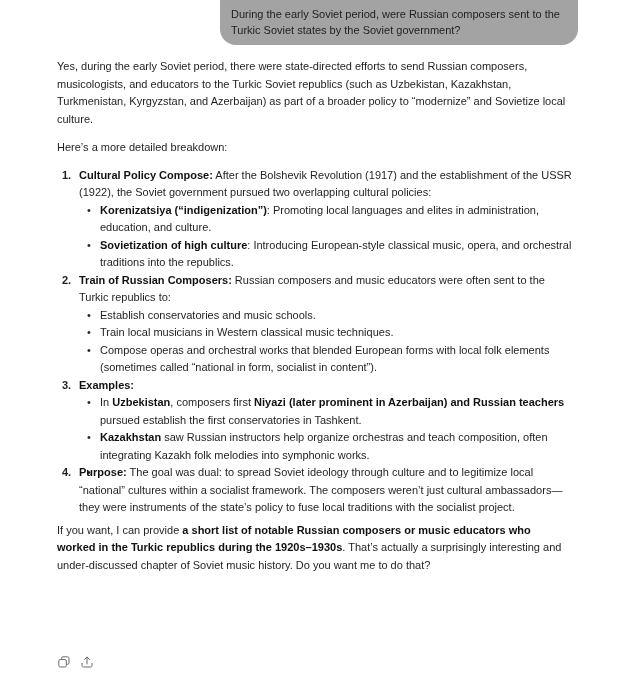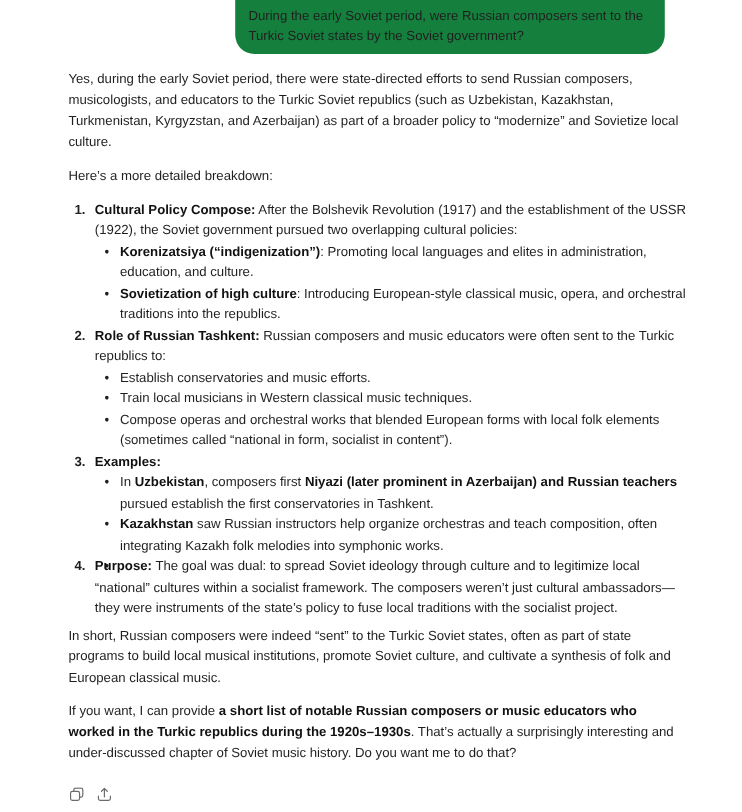--- a/index.html
+++ b/index.html
@@ -11,26 +11,26 @@
       width: 618px;
       height: 677px;
       overflow: hidden;
       position: relative;
       font-family: "Liberation Sans", sans-serif;
       color: #1f1f1f;
       font-size: 11px;
     }
     .user-bubble {
       position: absolute;
-      left: 196px;
+      left: 220px;
       top: 0px;
       width: 358px;
       height: 45px;
       box-sizing: border-box;
-      background: #15803d;
+      background: #a3a3a3;
       border-radius: 0 0 16px 16px;
       padding: 6px 11px 0 11px;
       font-size: 11px;
       line-height: 16px;
       color: #1f1f1f;
     }
     .assistant {
       position: absolute;
       left: 57px;
       top: 58px;
@@ -107,43 +107,42 @@
     <li>
       <span class="num">1.</span>
       <b>Cultural Policy Compose:</b><span> After the Bolshevik Revolution (1917) and the establishment of the USSR (1922), the Soviet government pursued two overlapping cultural policies:</span>
       <ul class="sub-list">
         <li><span class="bullet">•</span><b>Korenizatsiya (“indigenization”)</b><span>: Promoting local languages and elites in administration, education, and culture.</span></li>
         <li><span class="bullet">•</span><b>Sovietization of high culture</b><span>: Introducing European-style classical music, opera, and orchestral traditions into the republics.</span></li>
       </ul>
     </li>
     <li>
       <span class="num">2.</span>
-      <b>Role of Russian Tashkent:</b><span> Russian composers and music educators were often sent to the Turkic republics to:</span>
+      <b>Train of Russian Composers:</b><span> Russian composers and music educators were often sent to the Turkic republics to:</span>
       <ul class="sub-list">
-        <li><span class="bullet">•</span><span>Establish conservatories and music efforts.</span></li>
+        <li><span class="bullet">•</span><span>Establish conservatories and music schools.</span></li>
         <li><span class="bullet">•</span><span>Train local musicians in Western classical music techniques.</span></li>
         <li><span class="bullet">•</span><span>Compose operas and orchestral works that blended European forms with local folk elements (sometimes called “national in form, socialist in content”).</span></li>
       </ul>
     </li>
     <li>
       <span class="num">3.</span>
       <b>Examples:</b>
       <ul class="sub-list">
         <li><span class="bullet">•</span><span>In </span><b>Uzbekistan</b><span>, composers first </span><b>Niyazi (later prominent in Azerbaijan) and Russian teachers</b><span> pursued establish the first conservatories in Tashkent.</span></li>
         <li><span class="bullet">•</span><b>Kazakhstan</b><span> saw Russian instructors help organize orchestras and teach composition, often integrating Kazakh folk melodies into symphonic works.</span></li>
         <li><span class="bullet">•</span></li>
       </ul>
     </li>
     <li>
       <span class="num">4.</span>
       <b>Purpose:</b><span> The goal was dual: to spread Soviet ideology through culture and to legitimize local “national” cultures within a socialist framework. The composers weren’t just cultural ambassadors—they were instruments of the state’s policy to fuse local traditions with the socialist project.</span>
     </li>
   </ol>
 
-  <p>In short, Russian composers were indeed “sent” to the Turkic Soviet states, often as part of state programs to build local musical institutions, promote Soviet culture, and cultivate a synthesis of folk and European classical music.</p>
   <p><span>If you want, I can provide </span><b>a short list of notable Russian composers or music educators who worked in the Turkic republics during the 1920s–1930s</b><span>. That’s actually a surprisingly interesting and under-discussed chapter of Soviet music history. Do you want me to do that?</span></p>
 </div>
 
 <div class="actions">
   <span class="action-btn">
     <svg width="12" height="12" viewBox="0 0 12 12">
       <rect x="3.5" y="0.8" width="7.5" height="7.5" rx="1.5" fill="none" stroke="#6b6b6b" stroke-width="1"></rect>
       <rect x="0.8" y="3.5" width="7.5" height="7.5" rx="1.5" fill="#ffffff" stroke="#6b6b6b" stroke-width="1"></rect>
     </svg>
   </span>

